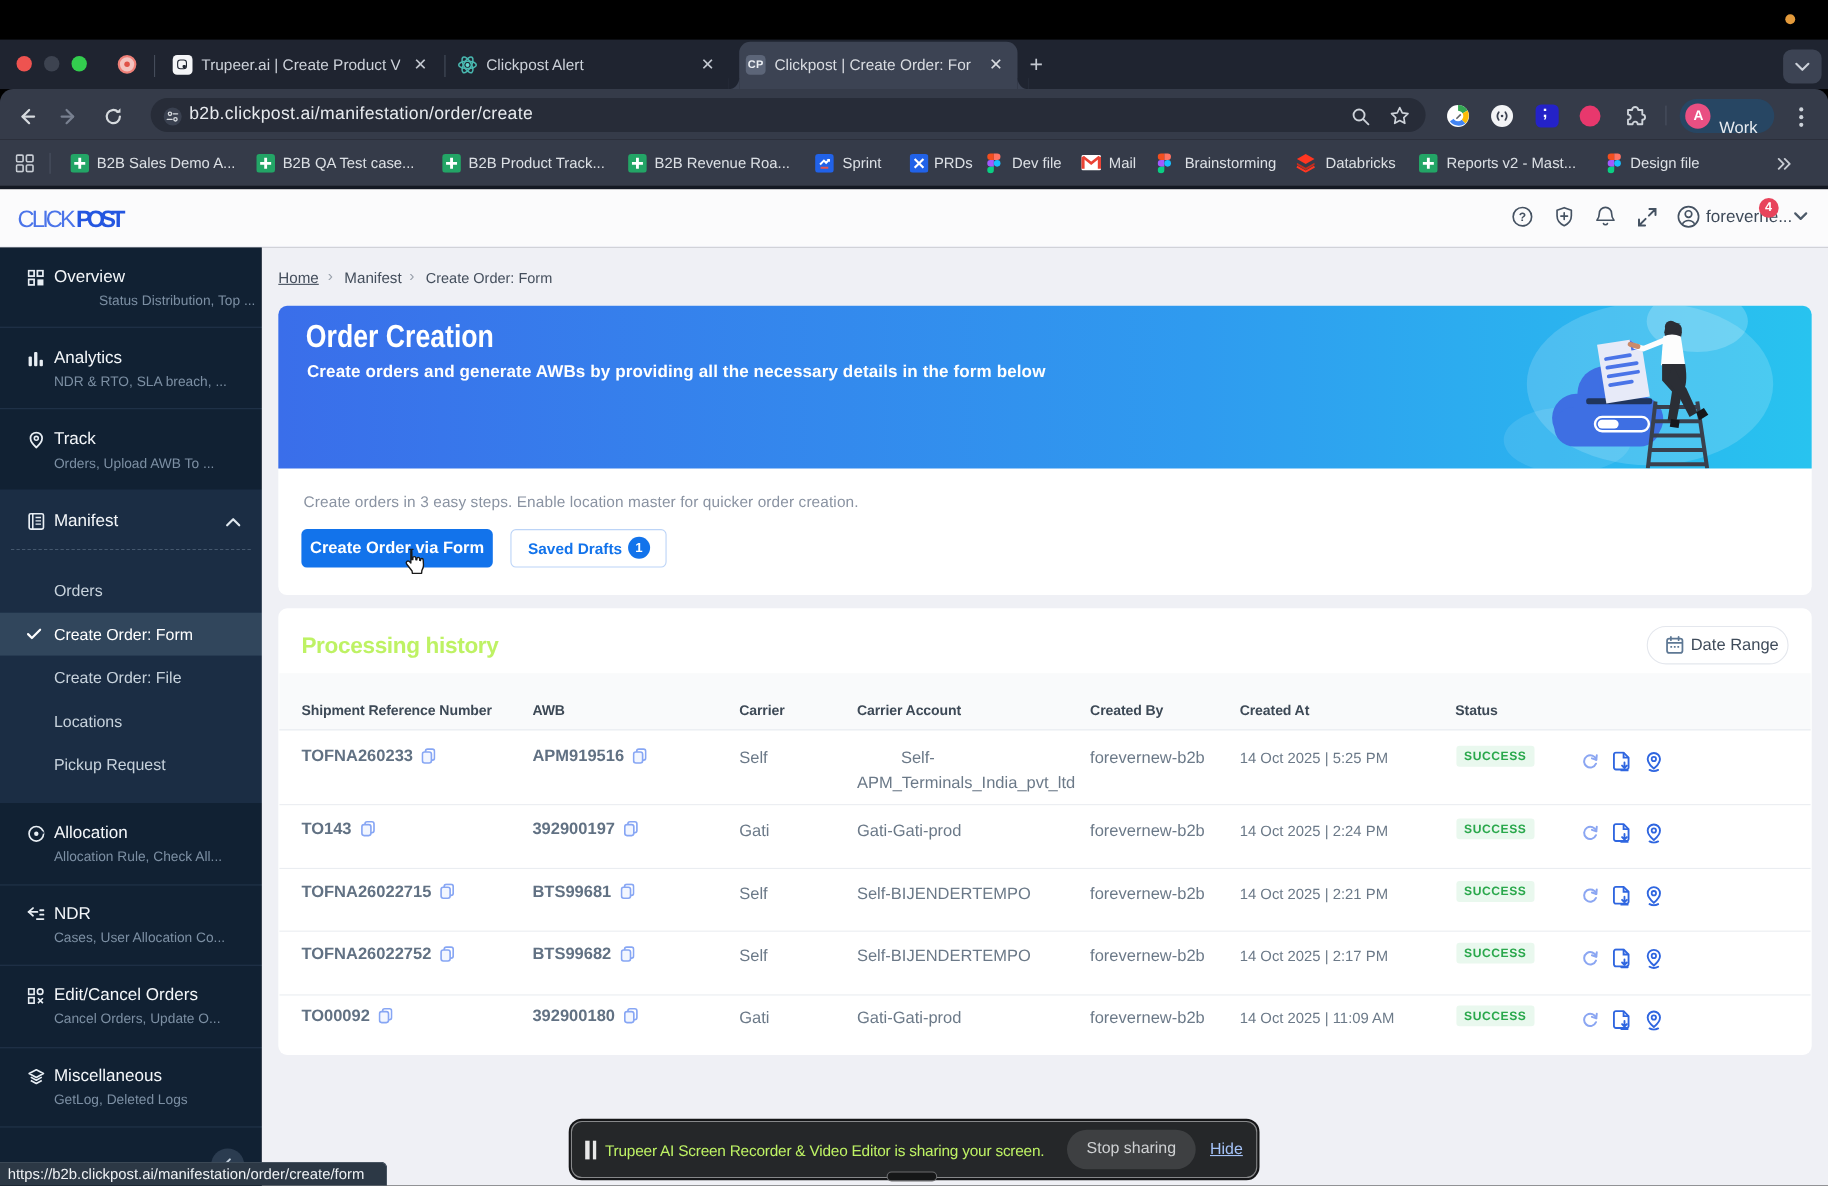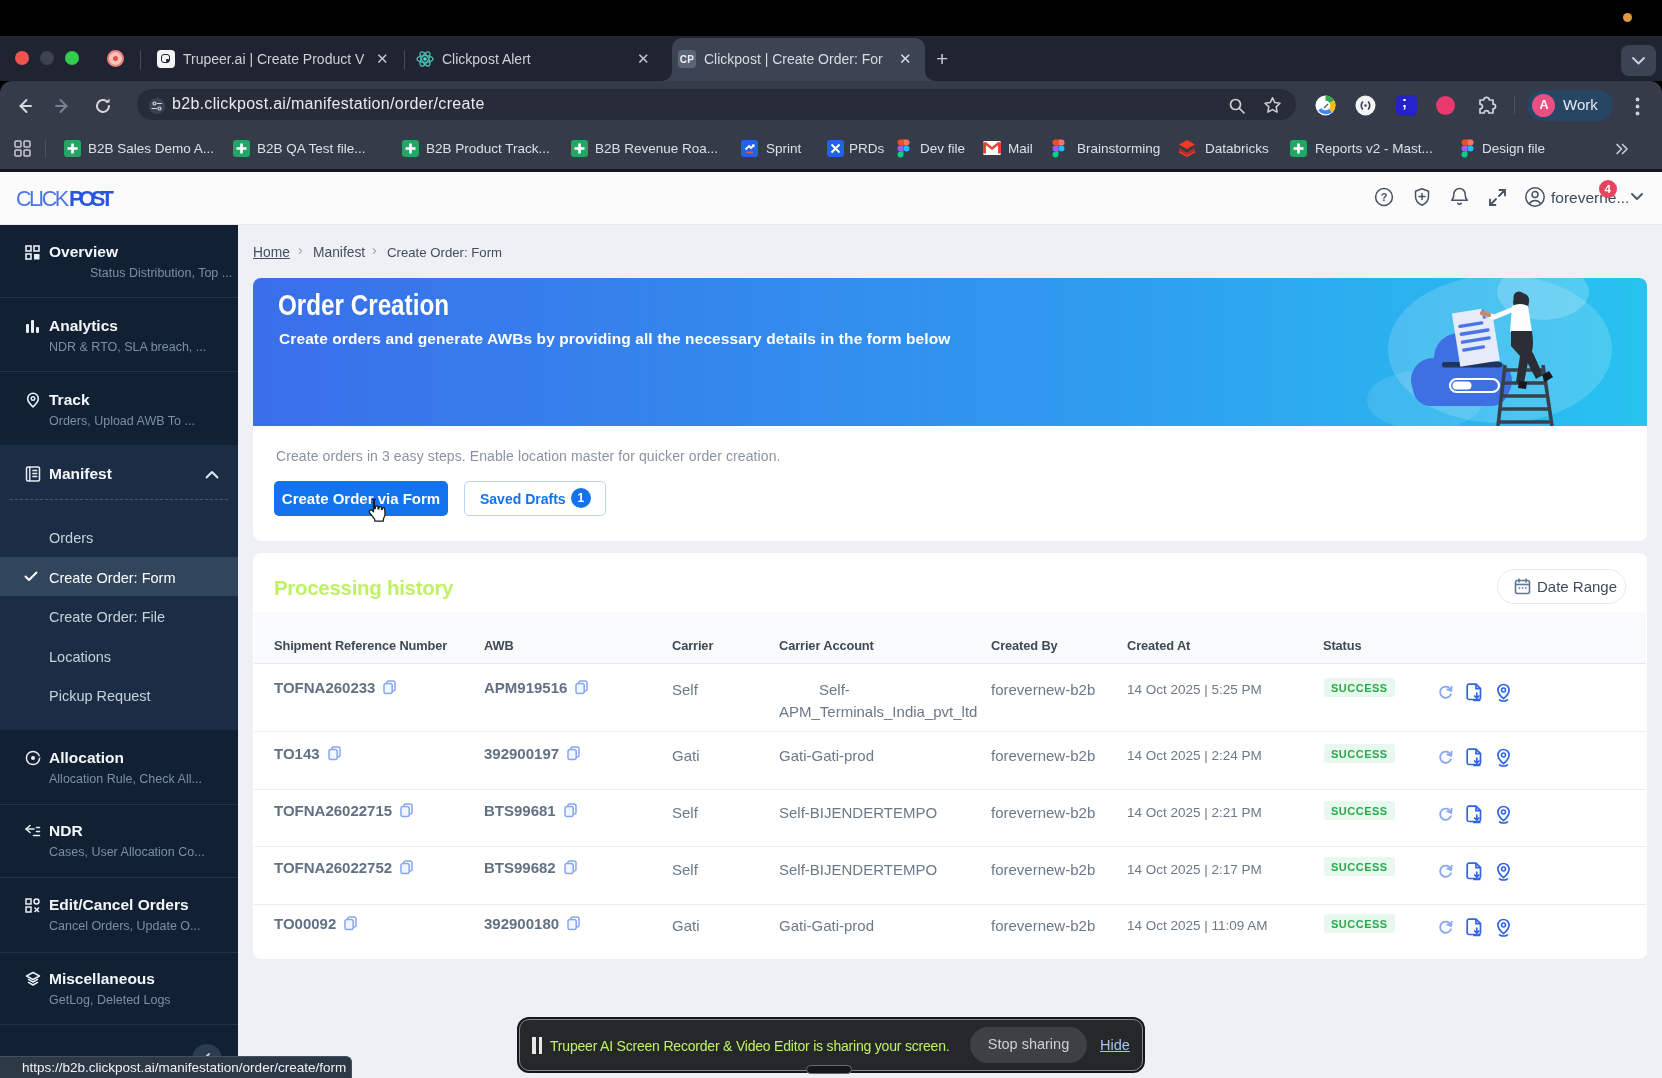--- a/index.html
+++ b/index.html
@@ -19,21 +19,21 @@
 #activetab { left:672px; top:38px; width:253px; height:43px; background:#3c4353; border-radius:10px 10px 0 0; }
 .tabsep { position:absolute; top:50px; width:1px; height:20px; background:#454c5a; }
 .favcp { background:#5c6578; color:#eceff3; font-weight:bold; font-size:10px; border-radius:4px; width:18px; height:18px; display:flex; align-items:center; justify-content:center; letter-spacing:.3px; }
 #urlpill { left:137px; top:89px; width:1159px; height:31px; background:#272c38; border-radius:16px; }
 .bmtxt { color:#dce0e5; font-size:13.5px; white-space:nowrap; }
 
 
 #appheader { left:0; top:172px; width:1662px; height:53px; background:#fbfbfc; border-bottom:1px solid #e6e8f2; box-shadow:0 3px 6px rgba(90,100,160,.07); }
 #sidebar { left:0; top:225px; width:238px; height:853px; background:#112133; }
 #main { left:238px; top:225px; width:1424px; height:853px; background:#eff0f5; }
-.sb-title { color:#f4f7fa; font-size:15.5px; font-weight:bold; }
+.sb-title { color:#f4f7fa; font-size:15.5px; font-weight:normal; }
 .sb-sub { color:#7c8fa3; font-size:12.5px; }
 .sb-sep { position:absolute; left:0; width:238px; height:1px; background:#22344a; }
 .sb-item { color:#c7d2dc; font-size:14.5px; }
 .card { background:#fff; border-radius:8px; position:absolute; }
 .th { color:#3d4956; font-size:12.8px; font-weight:bold; letter-spacing:-.1px; }
 .rowline { position:absolute; left:254px; width:1392px; height:1px; background:#eaedf1; }
 .ref { position:absolute; display:flex; align-items:center; gap:8px; color:#617183; font-size:15px; font-weight:bold; }
 .cell { position:absolute; color:#6b7988; font-size:15px; }
 .cat { position:absolute; color:#6b7988; font-size:13.5px; }
 .badge { position:absolute; background:#e9f8ee; color:#2aa84c; font-size:11px; font-weight:bold; letter-spacing:.5px; padding:3.5px 7px; border-radius:3px; }
@@ -139,21 +139,21 @@
   <div class="abs" style="left:1396px;top:95px;width:21px;height:21px;background:#2422c8;border-radius:5px;"></div>
   <div class="abs" style="left:1402px;top:93px;color:#fff;font-size:15px;font-weight:bold;">;</div>
   <div class="dot" style="left:1436px;top:96px;width:19px;height:19px;background:#e8386d;"></div>
   <svg class="abs" style="left:1476px;top:95px;" width="21" height="21" viewBox="0 0 21 21">
       <path d="M7.7 5 c0-3.6 5.6-3.6 5.6 0 l3.7 0 0 4.2 c3.4 0 3.4 4.6 0 4.6 l0 4.2 -4.2 0 c0-3.2 -4.6-3.2 -4.6 0 l-4.2 0 0-4.2 c3.3 0 3.3-4.6 0-4.6 l0-4.2z" fill="none" stroke="#ced3da" stroke-width="1.7" stroke-linejoin="round"></path>
     </svg>
   <div class="abs" style="left:1514px;top:96px;width:1px;height:18px;background:#4a5160;"></div>
   <div class="abs" style="left:1527px;top:90px;width:86px;height:31px;background:#274663;border-radius:16px;"></div>
   <div class="dot" style="left:1532px;top:94px;width:23px;height:23px;background:#e94f82;"></div>
   <div class="abs" style="left:1539.5px;top:98px;color:#fff;font-size:12.5px;font-weight:bold;">A</div>
-  <div class="abs" style="left:1563px;top:96px;color:#e9ecf0;font-size:15px;">Work</div>
+  <div class="abs" style="left:1563px;top:108px;color:#e9ecf0;font-size:15px;">Work</div>
   <svg class="abs" style="left:1635px;top:97px;" width="5" height="19" viewBox="0 0 5 19">
       <circle cx="2.5" cy="2.5" r="1.9" fill="#cdd2d9"></circle>
       <circle cx="2.5" cy="9.5" r="1.9" fill="#cdd2d9"></circle>
       <circle cx="2.5" cy="16.5" r="1.9" fill="#cdd2d9"></circle>
     </svg>
 
   <svg class="abs" style="left:14px;top:140px;" width="17" height="17" viewBox="0 0 17 17">
       <g fill="none" stroke="#c7ccd3" stroke-width="1.5">
         <rect x="1" y="1" width="6" height="6" rx="1"></rect>
         <rect x="10" y="1" width="6" height="6" rx="1"></rect>
@@ -165,21 +165,21 @@
   <div id="bmrow">
     <svg class="abs" style="left:64px;top:140px;" width="17" height="17" viewBox="0 0 17 17">
         <rect width="17" height="17" rx="3" fill="#23a566"></rect>
         <path d="M8.5 3.5 v10 M3.5 8.5 h10" stroke="#fff" stroke-width="2.6"></path>
       </svg>
     <div class="abs bmtxt" style="left:88px;top:141px;">B2B Sales Demo A...</div>
     <svg class="abs" style="left:233px;top:140px;" width="17" height="17" viewBox="0 0 17 17">
         <rect width="17" height="17" rx="3" fill="#23a566"></rect>
         <path d="M8.5 3.5 v10 M3.5 8.5 h10" stroke="#fff" stroke-width="2.6"></path>
       </svg>
-    <div class="abs bmtxt" style="left:257px;top:141px;">B2B QA Test file...</div>
+    <div class="abs bmtxt" style="left:257px;top:141px;">B2B QA Test case...</div>
     <svg class="abs" style="left:402px;top:140px;" width="17" height="17" viewBox="0 0 17 17">
         <rect width="17" height="17" rx="3" fill="#23a566"></rect>
         <path d="M8.5 3.5 v10 M3.5 8.5 h10" stroke="#fff" stroke-width="2.6"></path>
       </svg>
     <div class="abs bmtxt" style="left:426px;top:141px;">B2B Product Track...</div>
     <svg class="abs" style="left:571px;top:140px;" width="17" height="17" viewBox="0 0 17 17">
         <rect width="17" height="17" rx="3" fill="#23a566"></rect>
         <path d="M8.5 3.5 v10 M3.5 8.5 h10" stroke="#fff" stroke-width="2.6"></path>
       </svg>
     <div class="abs bmtxt" style="left:595px;top:141px;">B2B Revenue Roa...</div>
@@ -620,21 +620,21 @@
               <circle cx="8.5" cy="7" r="2" fill="none" stroke="#2f66e0" stroke-width="1.6"></circle>
               <path d="M4.6 16.9 q3.9 2.2 7.8 0" fill="none" stroke="#2f66e0" stroke-width="1.7" stroke-linecap="round"></path>
             </svg>
           </div>
       </div>
     </div>
   </div>
 
   <div id="overlays">
 
-    <div class="abs" style="left:0;top:1056px;width:352px;height:22px;background:#2c3845;border:1px solid #43505e;border-left:none;border-bottom:none;border-radius:0 6px 0 0;color:#eef1f4;font-size:13.5px;line-height:21px;padding-left:22px;white-space:nowrap;overflow:hidden;">https://b2b.clickpost.ai/manifestation/order/create/form</div>
+    <div class="abs" style="left:0;top:1056px;width:352px;height:22px;background:#2c3845;border:1px solid #43505e;border-left:none;border-bottom:none;border-radius:0 6px 0 0;color:#eef1f4;font-size:13.5px;line-height:21px;padding-left:7px;white-space:nowrap;overflow:hidden;">https://b2b.clickpost.ai/manifestation/order/create/form</div>
 
     <div class="abs" style="left:519px;top:1019px;width:624px;height:52px;background:#252729;border:1px solid #87888a;border-radius:10px;box-shadow:0 0 0 2px #151618;"></div>
     <div class="abs" style="left:532px;top:1037px;width:3.5px;height:17px;background:#e8e8e8;"></div>
     <div class="abs" style="left:538.5px;top:1037px;width:3.5px;height:17px;background:#e8e8e8;"></div>
     <div class="abs" style="left:550px;top:1038px;color:#bef264;font-size:14px;letter-spacing:-.2px;">Trupeer AI Screen Recorder &amp; Video Editor is sharing your screen.</div>
     <div class="abs" style="left:970px;top:1027px;width:117px;height:36px;background:#3e4042;border-radius:18px;color:#cfd1d3;font-size:14.5px;text-align:center;line-height:35px;">Stop sharing</div>
     <div class="abs" style="left:1100px;top:1037px;color:#a5c3f8;font-size:14.5px;text-decoration:underline;">Hide</div>
     <div class="abs" style="left:806px;top:1065px;width:46px;height:9px;background:#161718;border:1.5px solid #6a6b6d;border-radius:5.5px;"></div>
   </div>
 </div>

